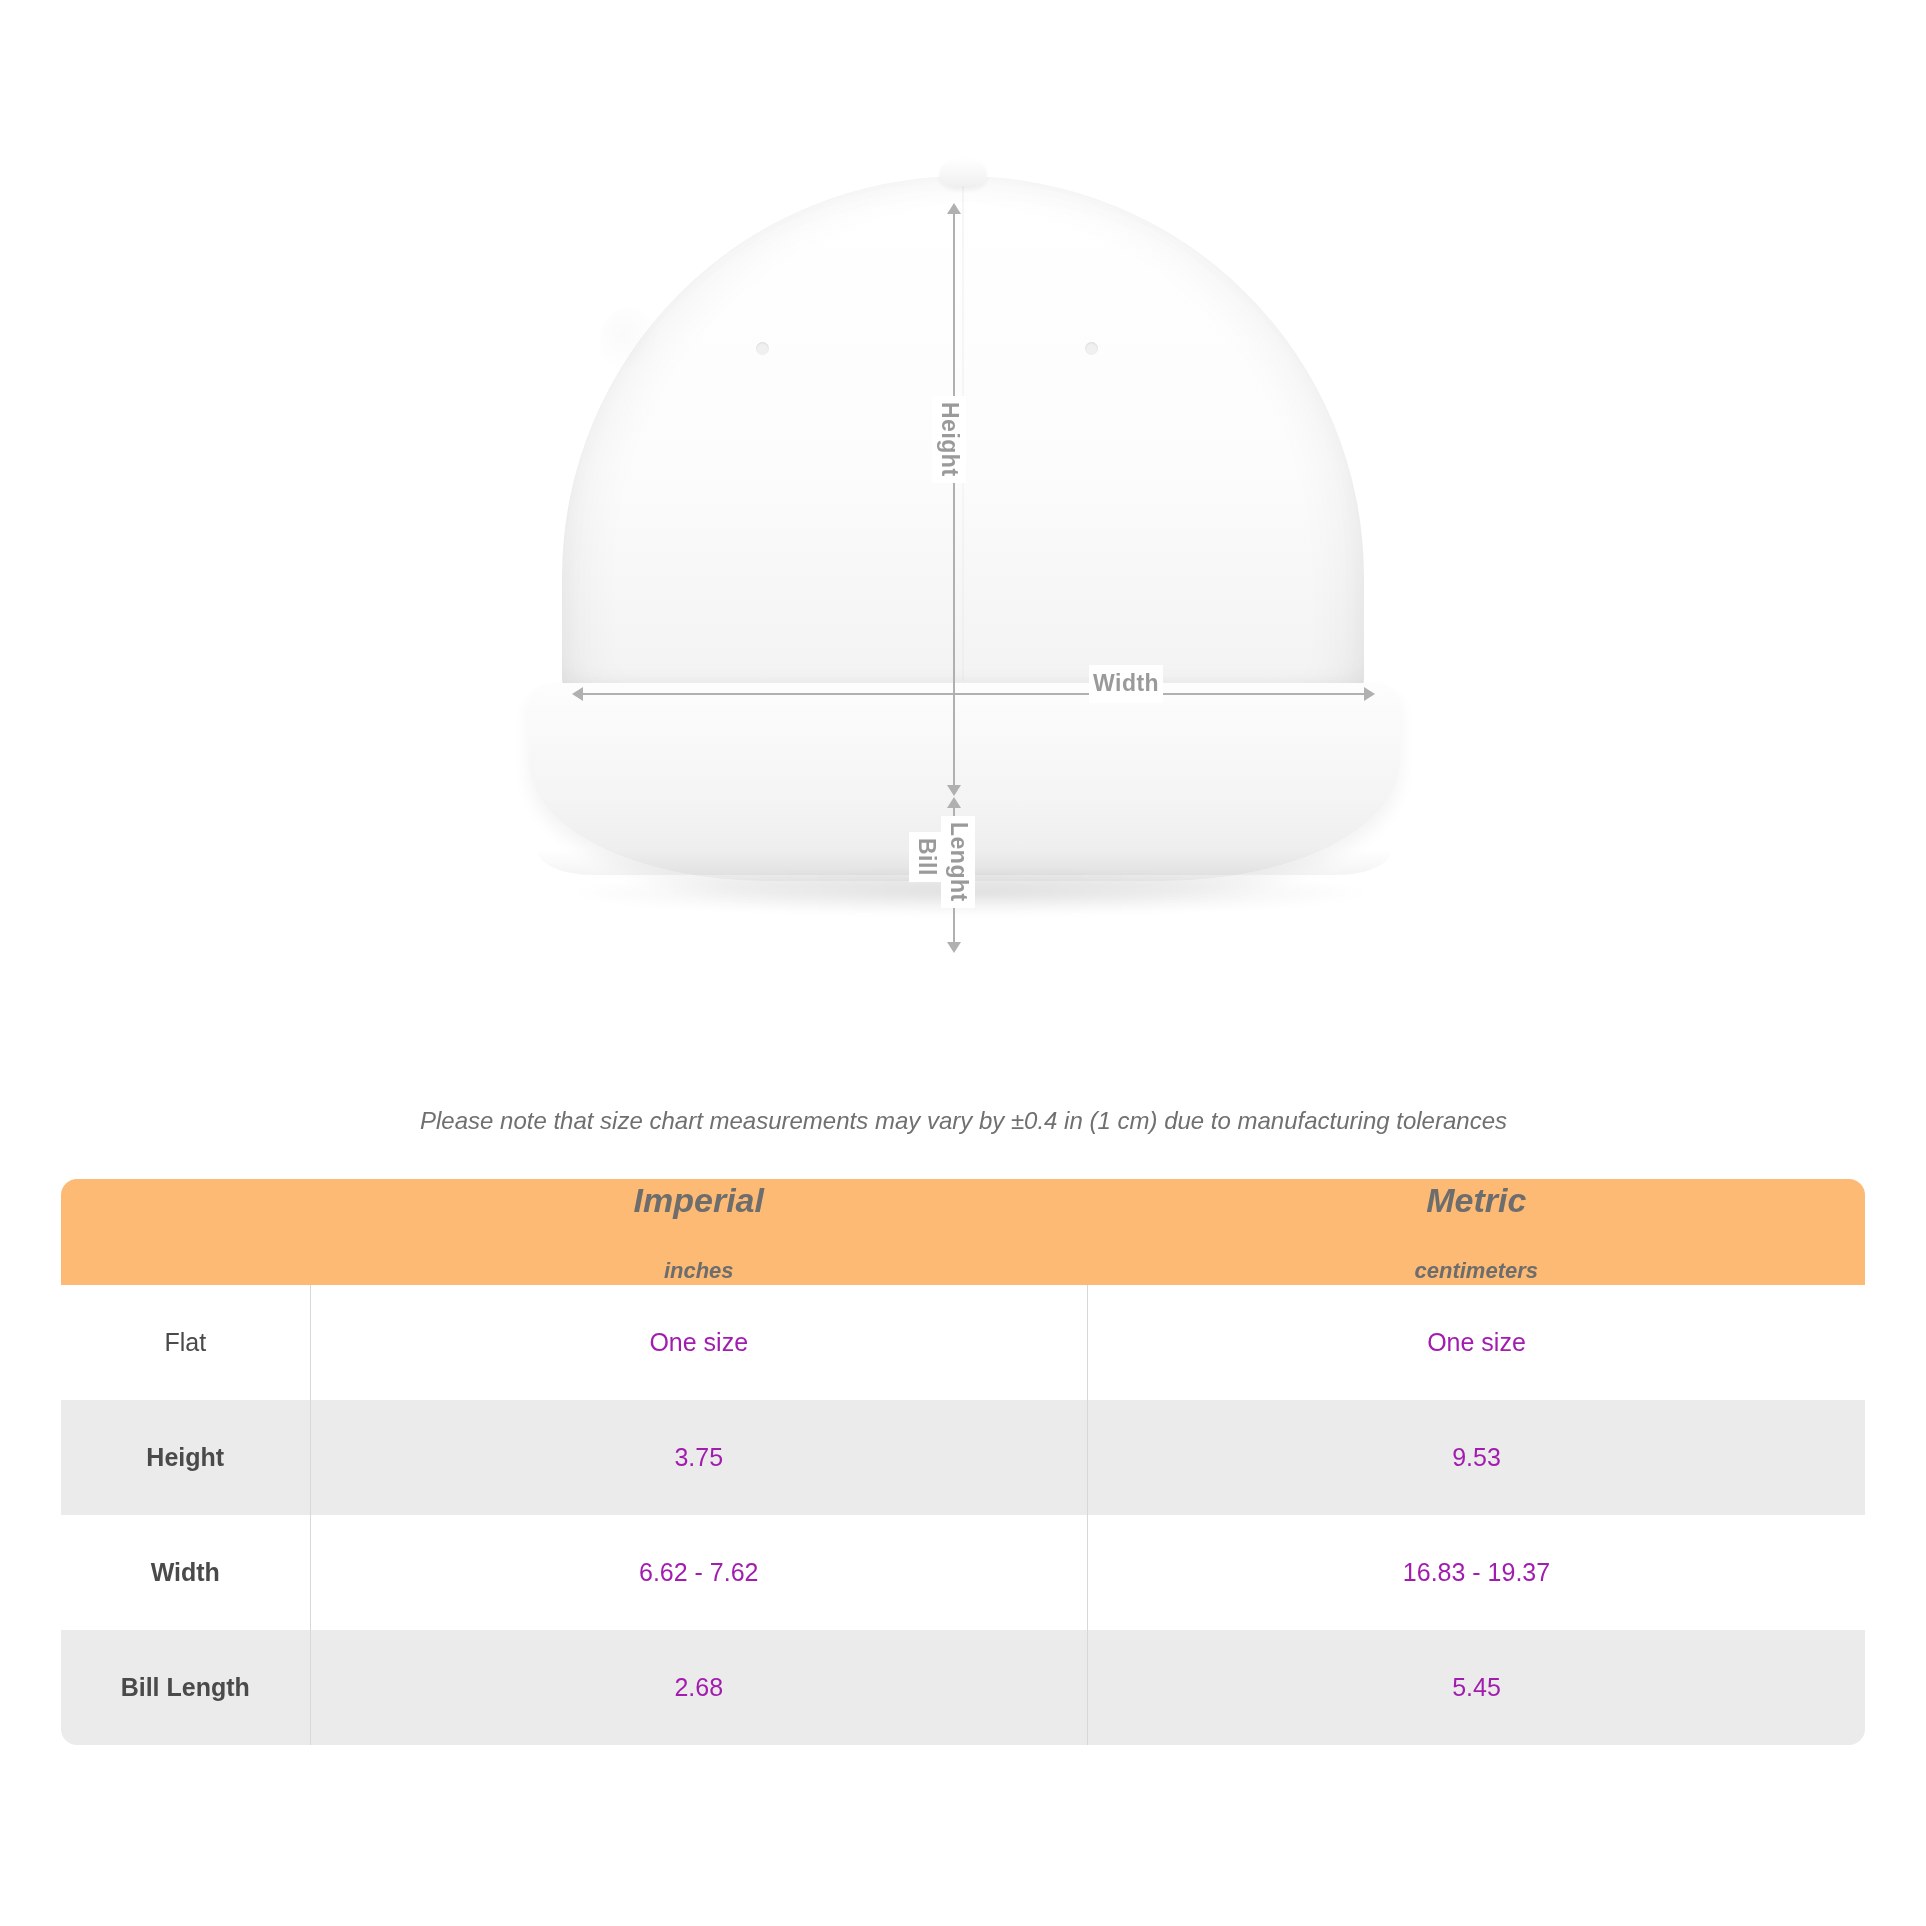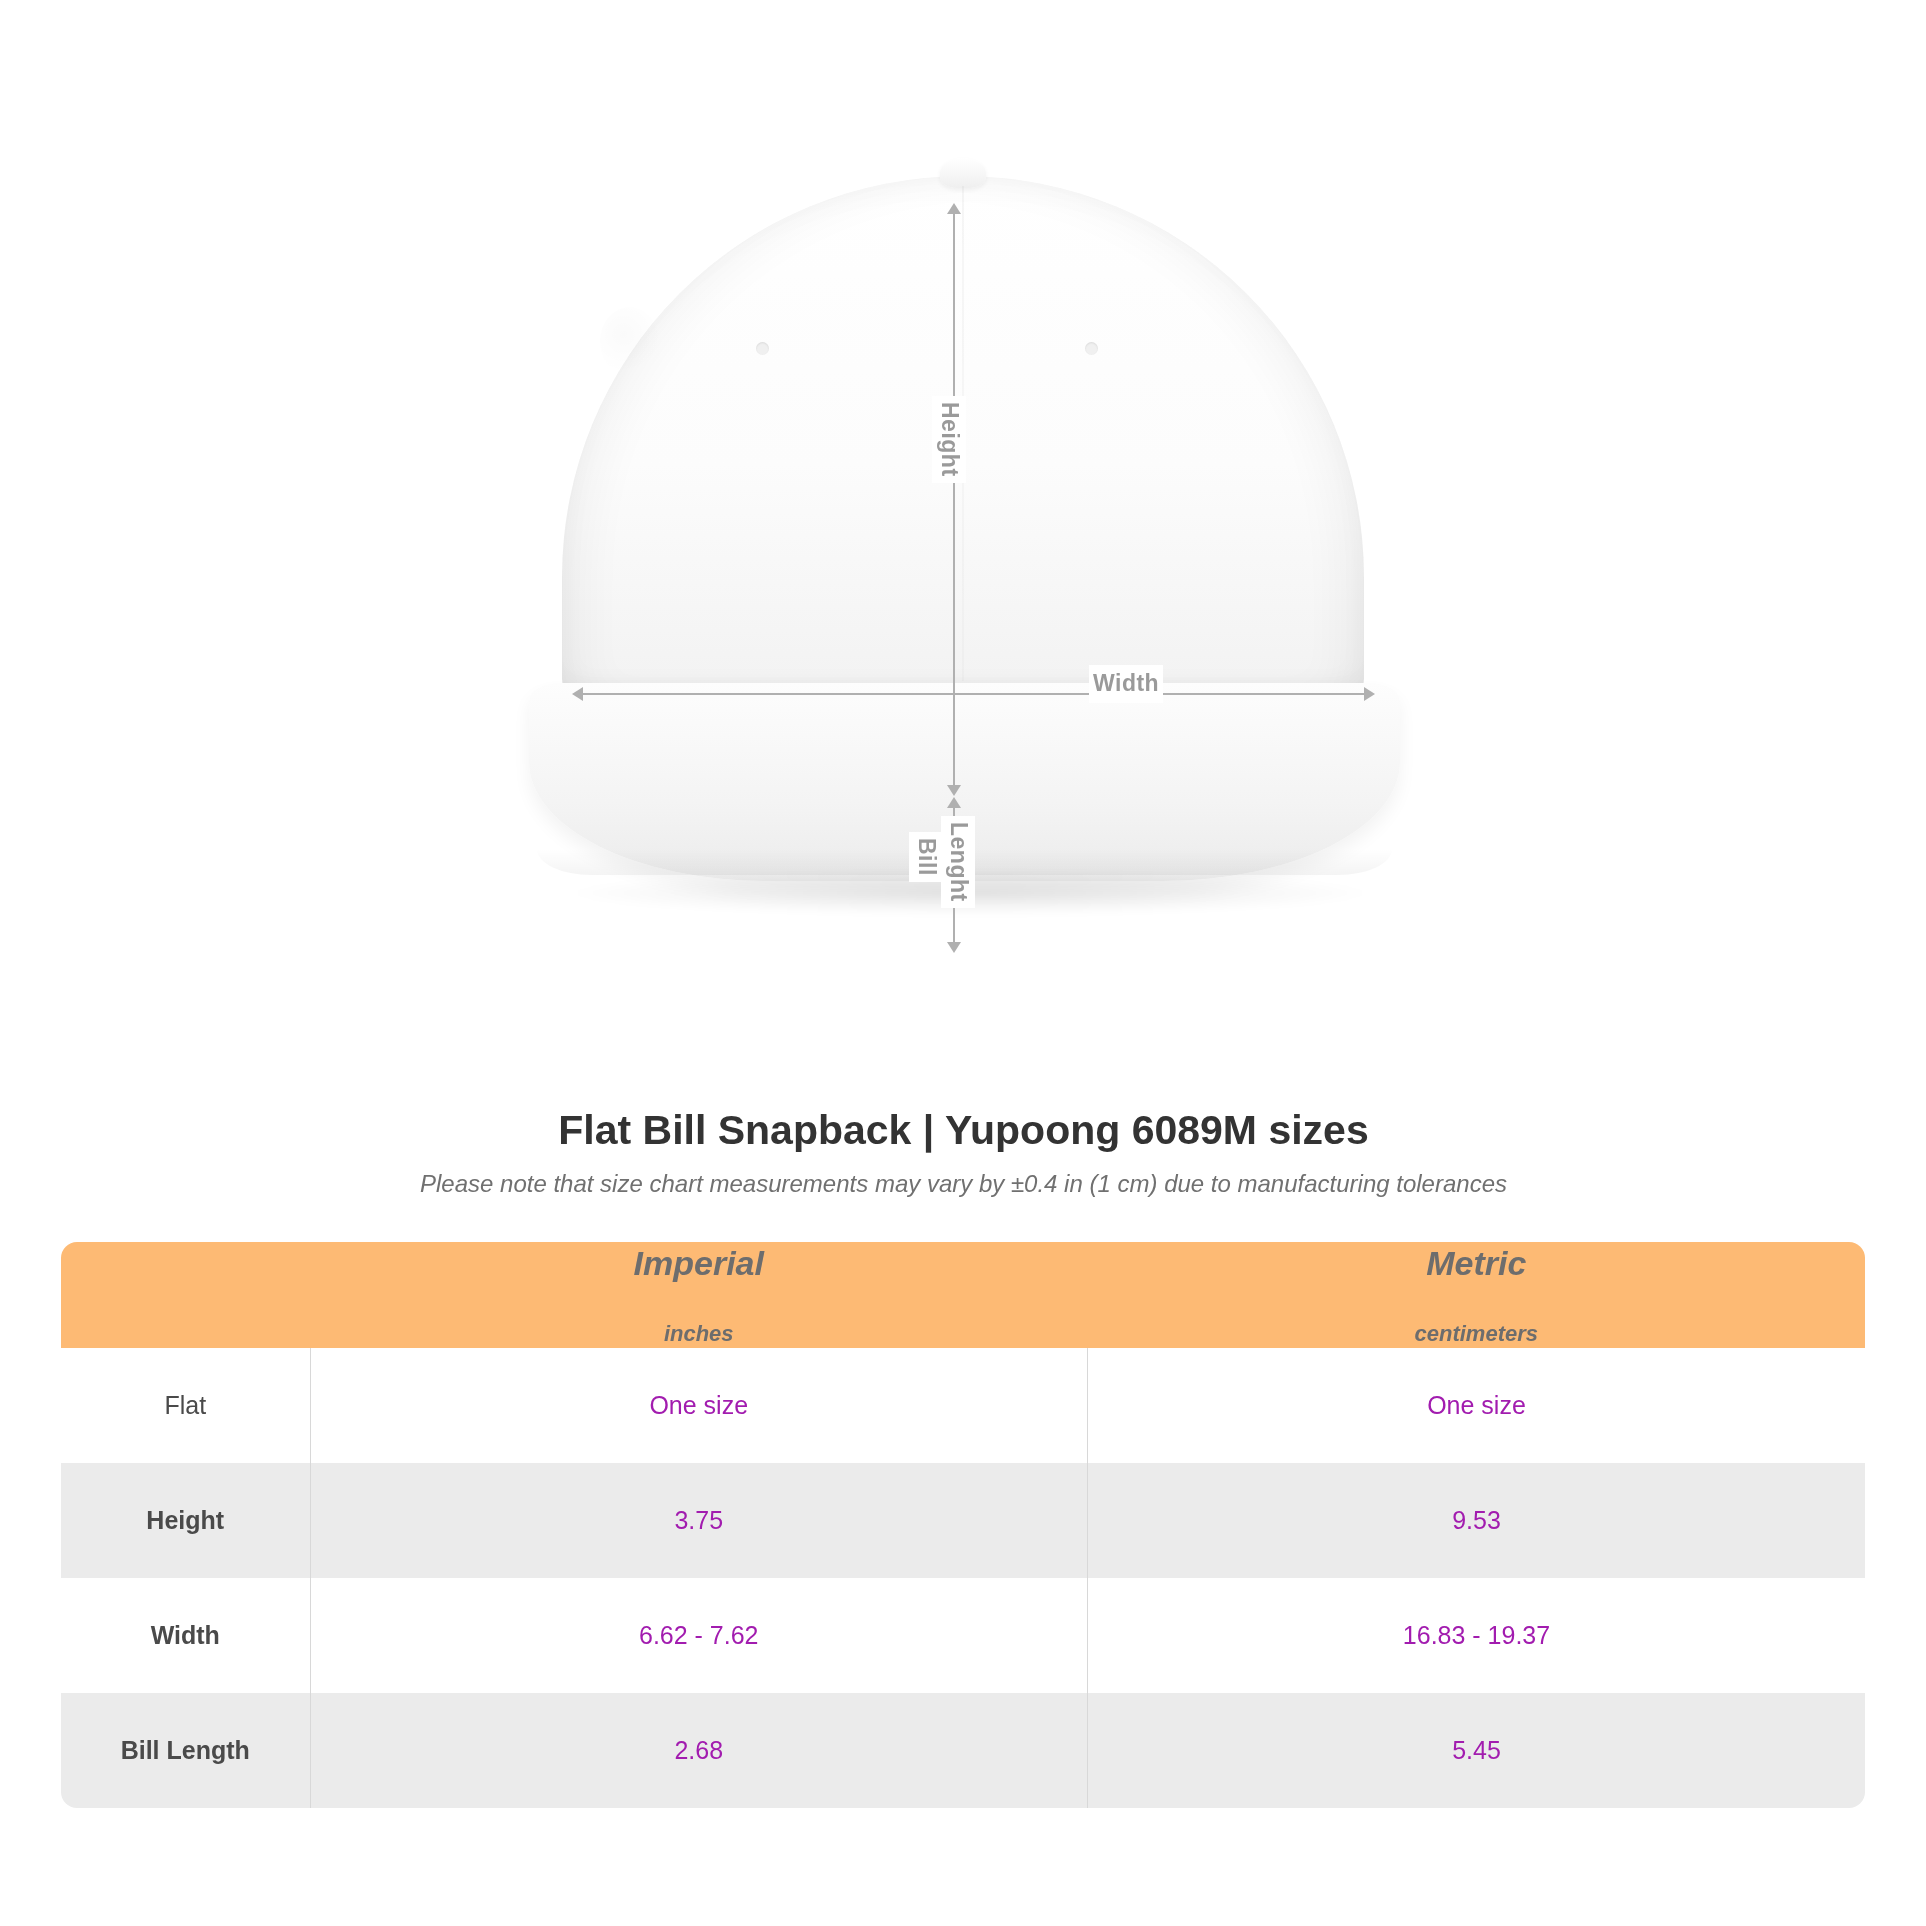--- a/index.html
+++ b/index.html
@@ -269,21 +269,20 @@
   <div class="dim-label" style="left:1089px; top:665px;">Width</div>
 
   <div class="dim-line dim-v" style="left:953px; top:804px; height:147px;"></div>
   <div class="arrow arrow-up" style="left:947px; top:797px;"></div>
   <div class="arrow arrow-down" style="left:947px; top:942px;"></div>
   <div class="dim-label vertical" style="left:909px; top:832px;">Bill</div>
   <div class="dim-label vertical" style="left:941px; top:816px;">Lenght</div>
 </div>
 
 <div class="title-block">
-  <h1 class="chart-title">Flat Bill Snapback | Yupoong 6089M sizes</h1>
   <p class="chart-note">Please note that size chart measurements may vary by ±0.4 in (1 cm) due to manufacturing tolerances</p>
 </div>
 
 <div class="table-wrap">
   <table class="size-table">
     <thead>
       <tr class="head-row">
         <th class="col-label"></th>
         <th>
           <span class="unit-main">Imperial</span>

